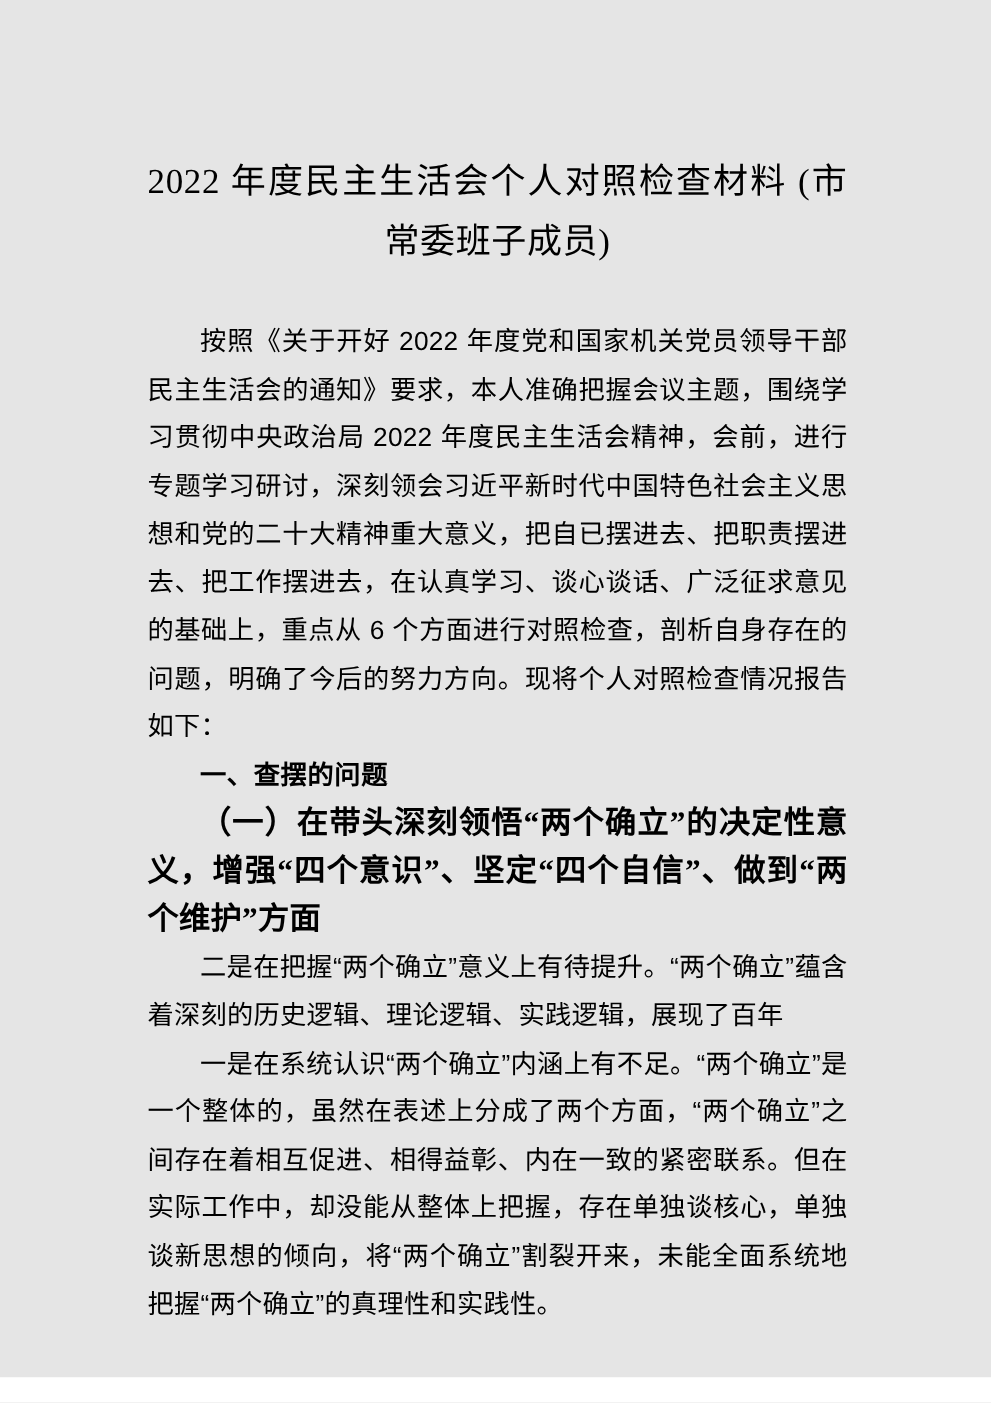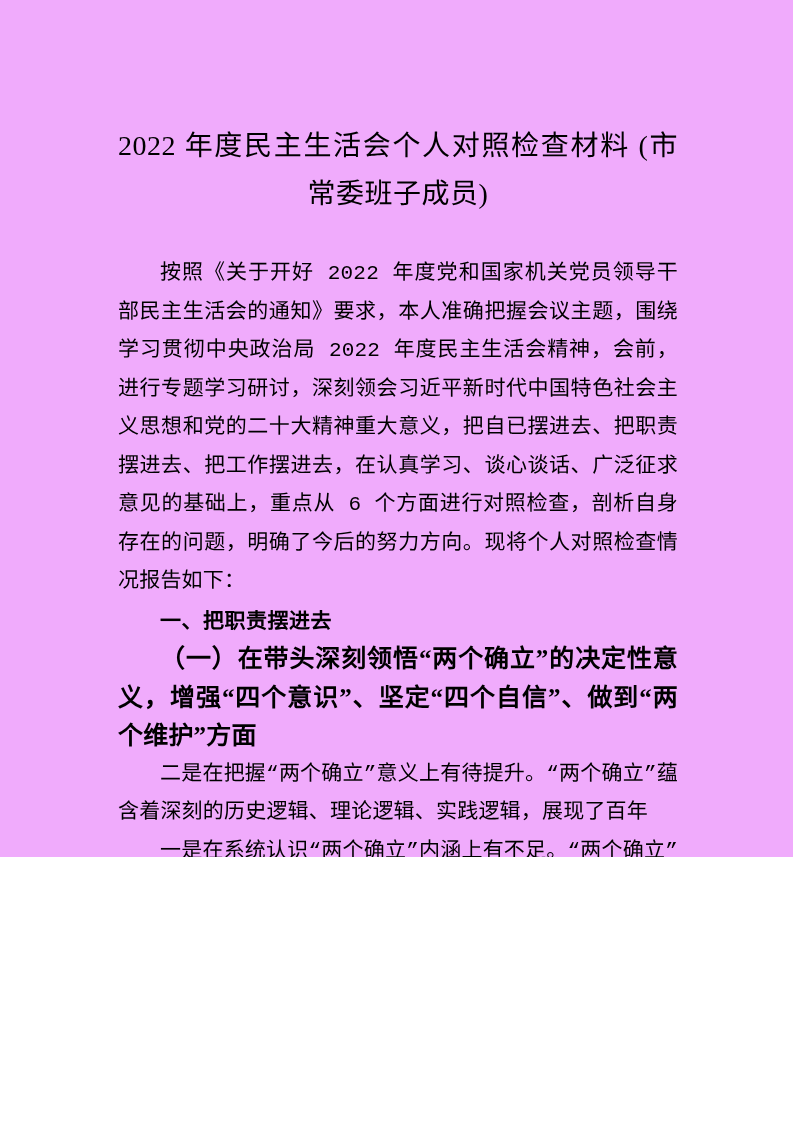--- a/index.html
+++ b/index.html
@@ -5,22 +5,22 @@
 <style>
   html, body {
     margin: 0;
     padding: 0;
     background: #ffffff;
   }
 
   .page {
     position: relative;
     width: 793px;
-    height: 857px;
-    background: #f0abfc;
+    height: 1102px;
+    background: #e5e5e5;
     margin: 0 auto;
     overflow: hidden;
     box-sizing: border-box;
     font-family: "Liberation Serif", "DejaVu Serif", serif;
     color: #000000;
     -webkit-font-smoothing: antialiased;
   }
 
   .content {
     position: absolute;
@@ -49,21 +49,21 @@
     text-align-last: justify;
     white-space: nowrap;
   }
   .doc-title .title-line-2 {
     display: block;
     text-align: center;
   }
 
   
   .para {
-    font-family: Liberation Mono, monospace;
+    font-family: Liberation Sans, sans-serif;
     font-size: 21px;
     line-height: 38.5px;
     color: #000;
     margin: 0;
     text-align: justify;
     text-align-last: left;
     text-indent: 42px;
     word-break: break-all;
     letter-spacing: 0.2px;
   }
@@ -106,21 +106,21 @@
 <div class="page">
   <div class="content">
 
     <h1 class="doc-title">
       <span class="title-line-1">2022 年度民主生活会个人对照检查材料 (市</span>
       <span class="title-line-2">常委班子成员)</span>
     </h1>
 
     <p class="para first-body">按照《关于开好 2022 年度党和国家机关党员领导干部民主生活会的通知》要求，本人准确把握会议主题，围绕学习贯彻中央政治局 2022 年度民主生活会精神，会前，进行专题学习研讨，深刻领会习近平新时代中国特色社会主义思想和党的二十大精神重大意义，把自已摆进去、把职责摆进去、把工作摆进去，在认真学习、谈心谈话、广泛征求意见的基础上，重点从 6 个方面进行对照检查，剖析自身存在的问题，明确了今后的努力方向。现将个人对照检查情况报告如下：</p>
 
-    <p class="heading-l1">一、把职责摆进去</p>
+    <p class="heading-l1">一、查摆的问题</p>
 
     <p class="heading-l2">（一）在带头深刻领悟“两个确立”的决定性意义，增强“四个意识”、坚定“四个自信”、做到“两个维护”方面</p>
 
     <p class="para">二是在把握“两个确立”意义上有待提升。“两个确立”蕴含着深刻的历史逻辑、理论逻辑、实践逻辑，展现了百年</p>
 
     <p class="para">一是在系统认识“两个确立”内涵上有不足。“两个确立”是一个整体的，虽然在表述上分成了两个方面，“两个确立”之间存在着相互促进、相得益彰、内在一致的紧密联系。但在实际工作中，却没能从整体上把握，存在单独谈核心，单独谈新思想的倾向，将“两个确立”割裂开来，未能全面系统地把握“两个确立”的真理性和实践性。</p>
 
   </div>
 </div>
 

